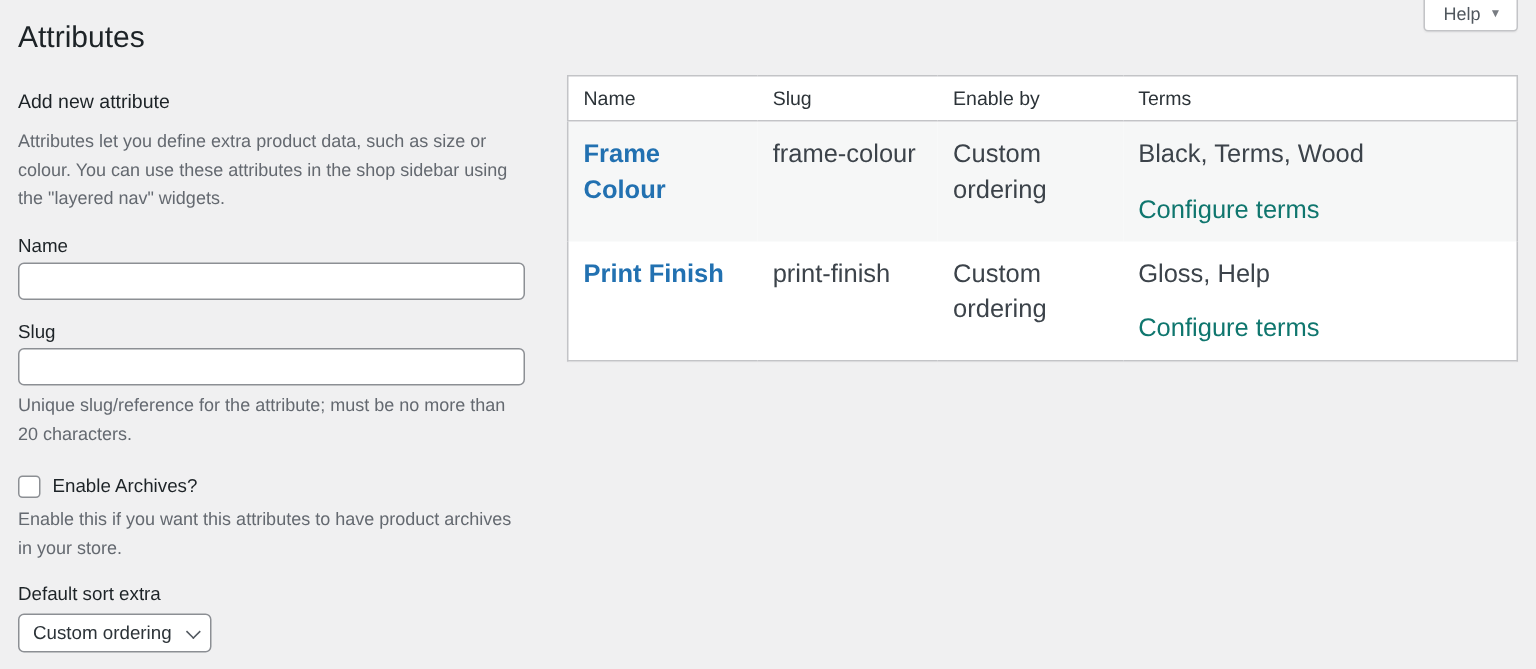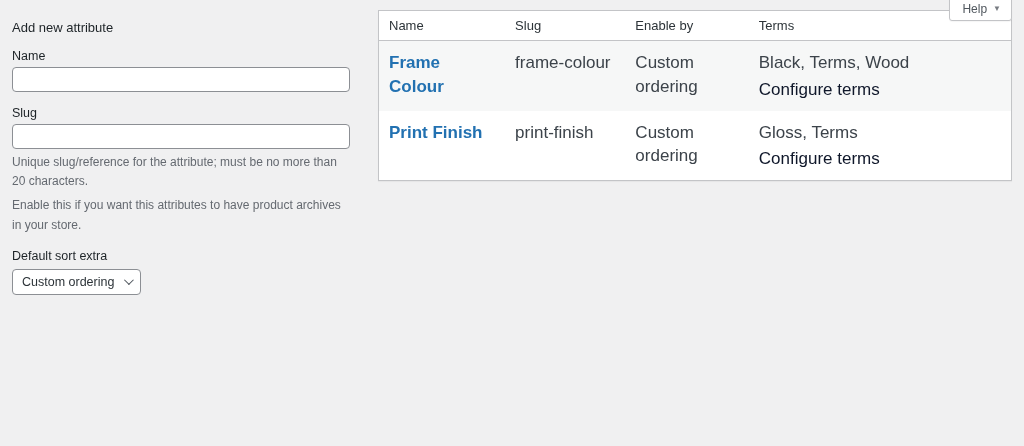--- a/index.html
+++ b/index.html
@@ -142,55 +142,63 @@
   .col-slug  { width: 19%; }
   .col-order { width: 19.5%; }
   a.row-link {
     color: #2271b1;
     font-weight: 700;
     text-decoration: none;
     cursor: pointer;
   }
   a.configure-link {
     display: inline-block;
-    margin-top: 3px;
-    color: #0f172a;
+    margin-top: 13px;
+    color: #0f766e;
     font-weight: 400;
     text-decoration: none;
     cursor: pointer;
   }
 </style>
 </head>
 <body>
 
 <div class="wrap">
 
   <button class="help-btn">
     <span>Help</span>
     <span class="caret">▼</span>
   </button>
 
+  <div class="page-header">
+    <h1 class="page-title">Attributes</h1>
+  </div>
 
   <div class="columns">
 
     <div class="col-left">
       <h2 class="form-heading">Add new attribute</h2>
+      <p class="desc">Attributes let you define extra product data, such as size or colour. You can use these attributes in the shop sidebar using the "layered nav" widgets.</p>
 
       <div class="field">
         <label class="field-label">Name</label>
         <input type="text" class="text-input" value="" style="">
       </div>
 
       <div class="field">
         <label class="field-label">Slug</label>
         <input type="text" class="text-input" value="" style="">
         <p class="desc">Unique slug/reference for the attribute; must be no more than 20 characters.</p>
       </div>
 
       <div>
+        <div class="checkbox-row">
+          <span class="checkbox"></span>
+          <label class="checkbox-label">Enable Archives?</label>
+        </div>
         <p class="desc checkbox-desc">Enable this if you want this attributes to have product archives in your store.</p>
       </div>
 
       <div class="field">
         <label class="field-label">Default sort extra</label>
         <div class="select-box">
           <span>Custom ordering</span>
           <span class="select-chevron"></span>
         </div>
         
@@ -216,21 +224,21 @@
             <td>
               <div>Black, Terms, Wood</div>
               <a class="configure-link">Configure terms</a>
             </td>
           </tr>
           <tr>
             <td><a class="row-link">Print Finish</a></td>
             <td>print-finish</td>
             <td>Custom ordering</td>
             <td>
-              <div>Gloss, Terms</div>
+              <div>Gloss, Help</div>
               <a class="configure-link">Configure terms</a>
             </td>
           </tr>
         </tbody>
       </table>
     </div>
 
   </div>
 </div>
 

